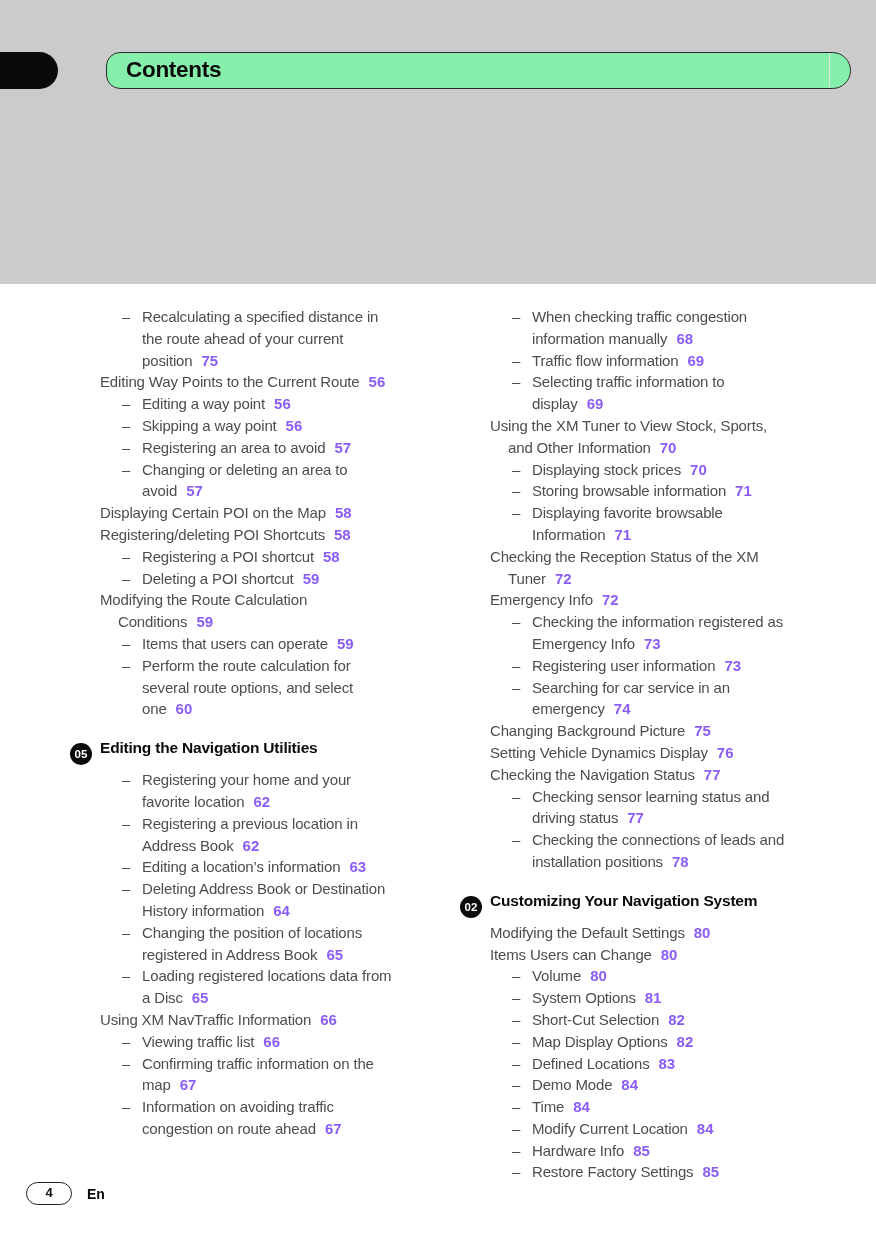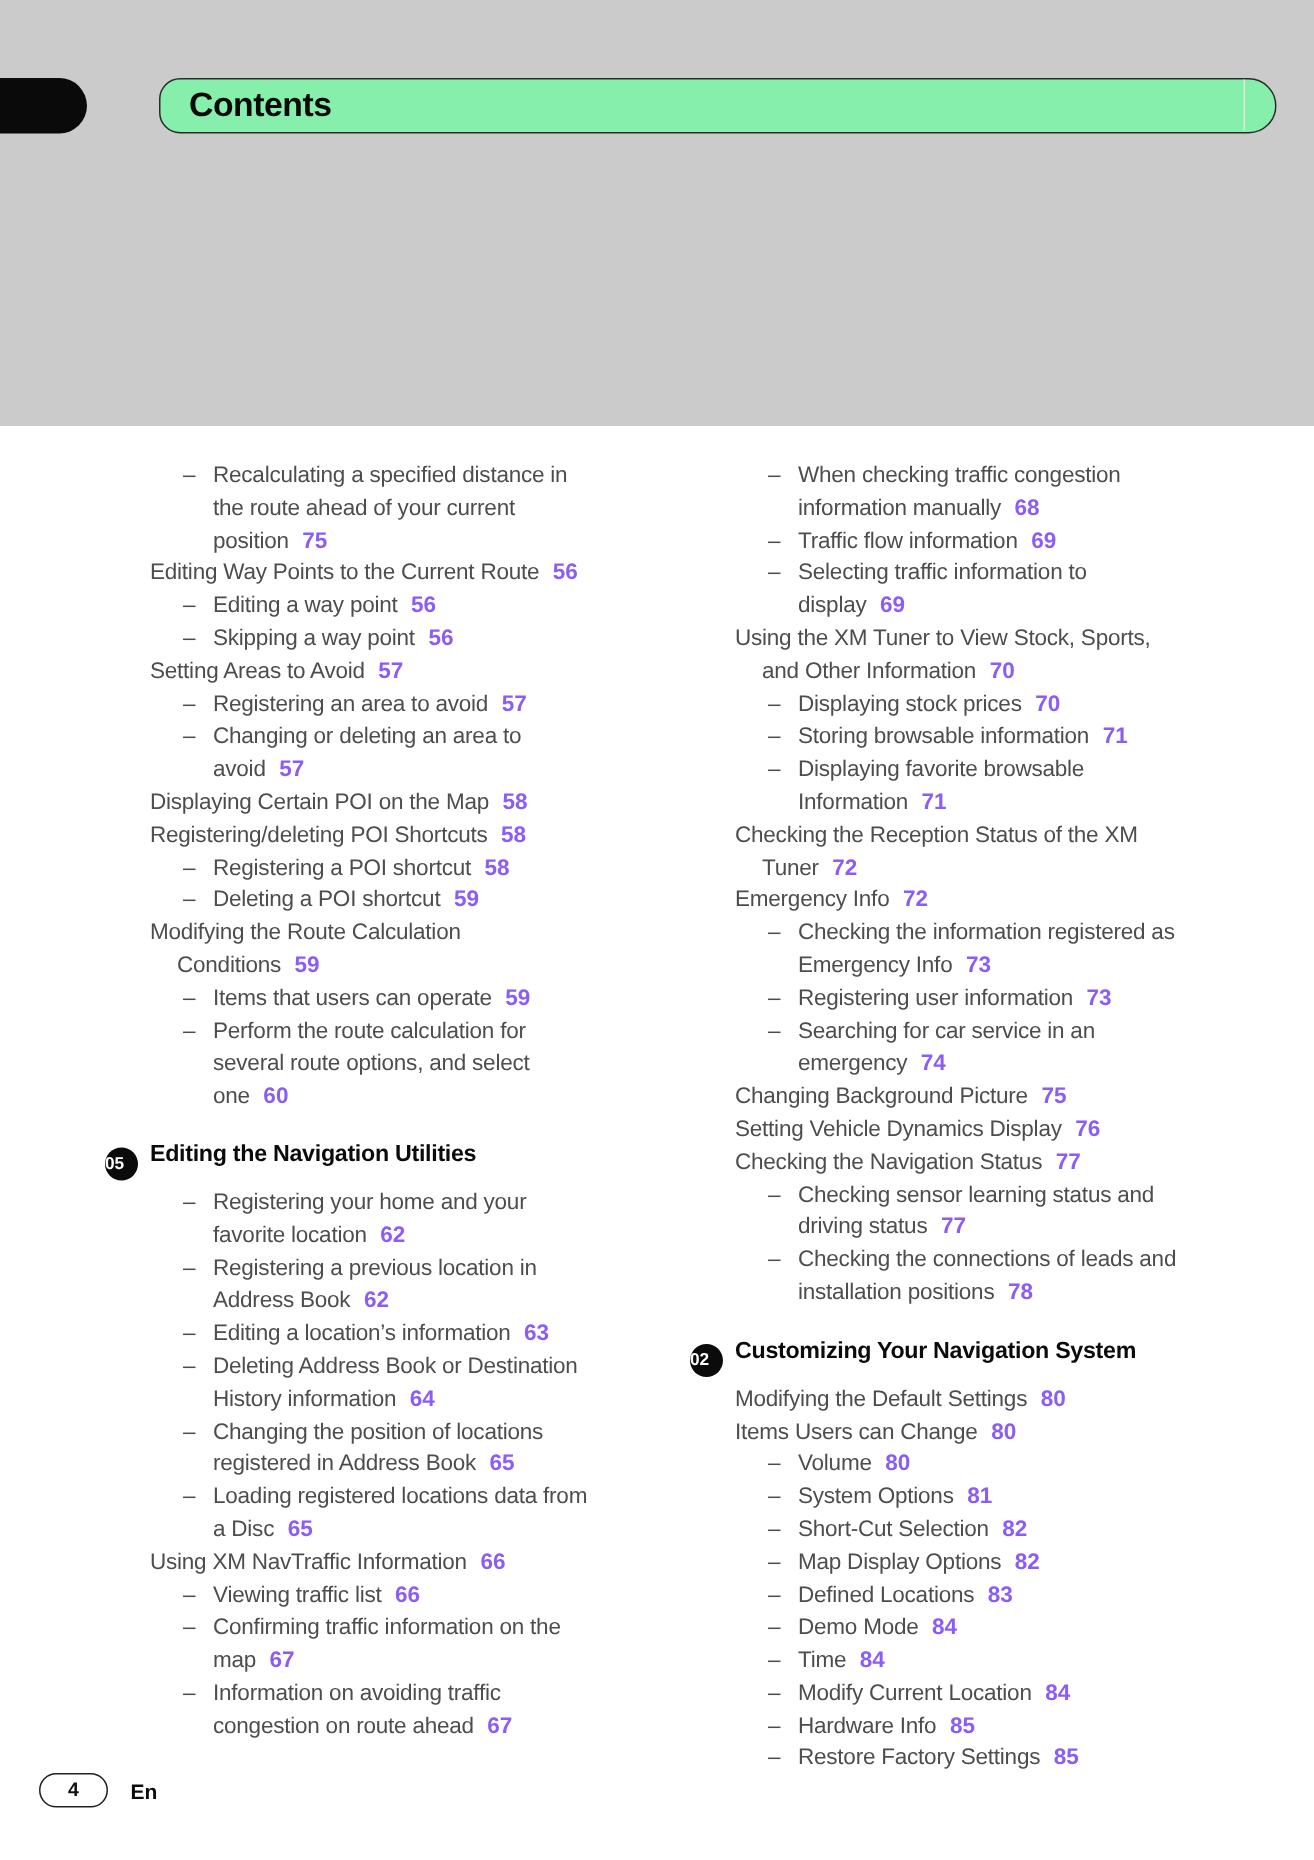--- a/index.html
+++ b/index.html
@@ -75,21 +75,21 @@
     font-weight: bold; color: #0b0b0b;
     letter-spacing: -0.2px;
     white-space: nowrap;
   }
   .chapter-badge {
     display: inline-block; text-indent: 0;
     width: 22px; height: 22px;
     background: #0b0b0b; color: #ffffff;
     border-radius: 50%;
     font-size: 11.5px; font-weight: bold;
-    line-height: 22px; 
+    line-height: 22px; text-align: center;
     vertical-align: -5px;
     margin-right: 8px;
     letter-spacing: 0;
   }
 
   
   .footer-page-pill {
     position: absolute; left: 26px; top: 1182px;
     width: 46px; height: 23px;
     border: 1.5px solid #222222;
@@ -113,21 +113,20 @@
 <div class="header-bar">
   <div class="seam"></div>
   <div class="header-title">Contents</div>
 </div>
 
 <div class="col col-left" id="col-left">
     <div class="entry sub"><span class="dash">–</span>Recalculating a specified distance in<br>the route ahead of your current<br>position<span class="page-num">75</span></div>
     <div class="entry top">Editing Way Points to the Current Route<span class="page-num">56</span></div>
     <div class="entry sub"><span class="dash">–</span>Editing a way point<span class="page-num">56</span></div>
     <div class="entry sub"><span class="dash">–</span>Skipping a way point<span class="page-num">56</span></div>
-    <div class="entry top">Setting Areas to Avoid<span class="page-num">57</span></div>
     <div class="entry sub"><span class="dash">–</span>Registering an area to avoid<span class="page-num">57</span></div>
     <div class="entry sub"><span class="dash">–</span>Changing or deleting an area to<br>avoid<span class="page-num">57</span></div>
     <div class="entry top">Displaying Certain POI on the Map<span class="page-num">58</span></div>
     <div class="entry top">Registering/deleting POI Shortcuts<span class="page-num">58</span></div>
     <div class="entry sub"><span class="dash">–</span>Registering a POI shortcut<span class="page-num">58</span></div>
     <div class="entry sub"><span class="dash">–</span>Deleting a POI shortcut<span class="page-num">59</span></div>
     <div class="entry top">Modifying the Route Calculation<br>Conditions<span class="page-num">59</span></div>
     <div class="entry sub"><span class="dash">–</span>Items that users can operate<span class="page-num">59</span></div>
     <div class="entry sub"><span class="dash">–</span>Perform the route calculation for<br>several route options, and select<br>one<span class="page-num">60</span></div>
     <div class="section-header"><span class="chapter-badge">05</span><span>Editing the Navigation Utilities</span></div>

